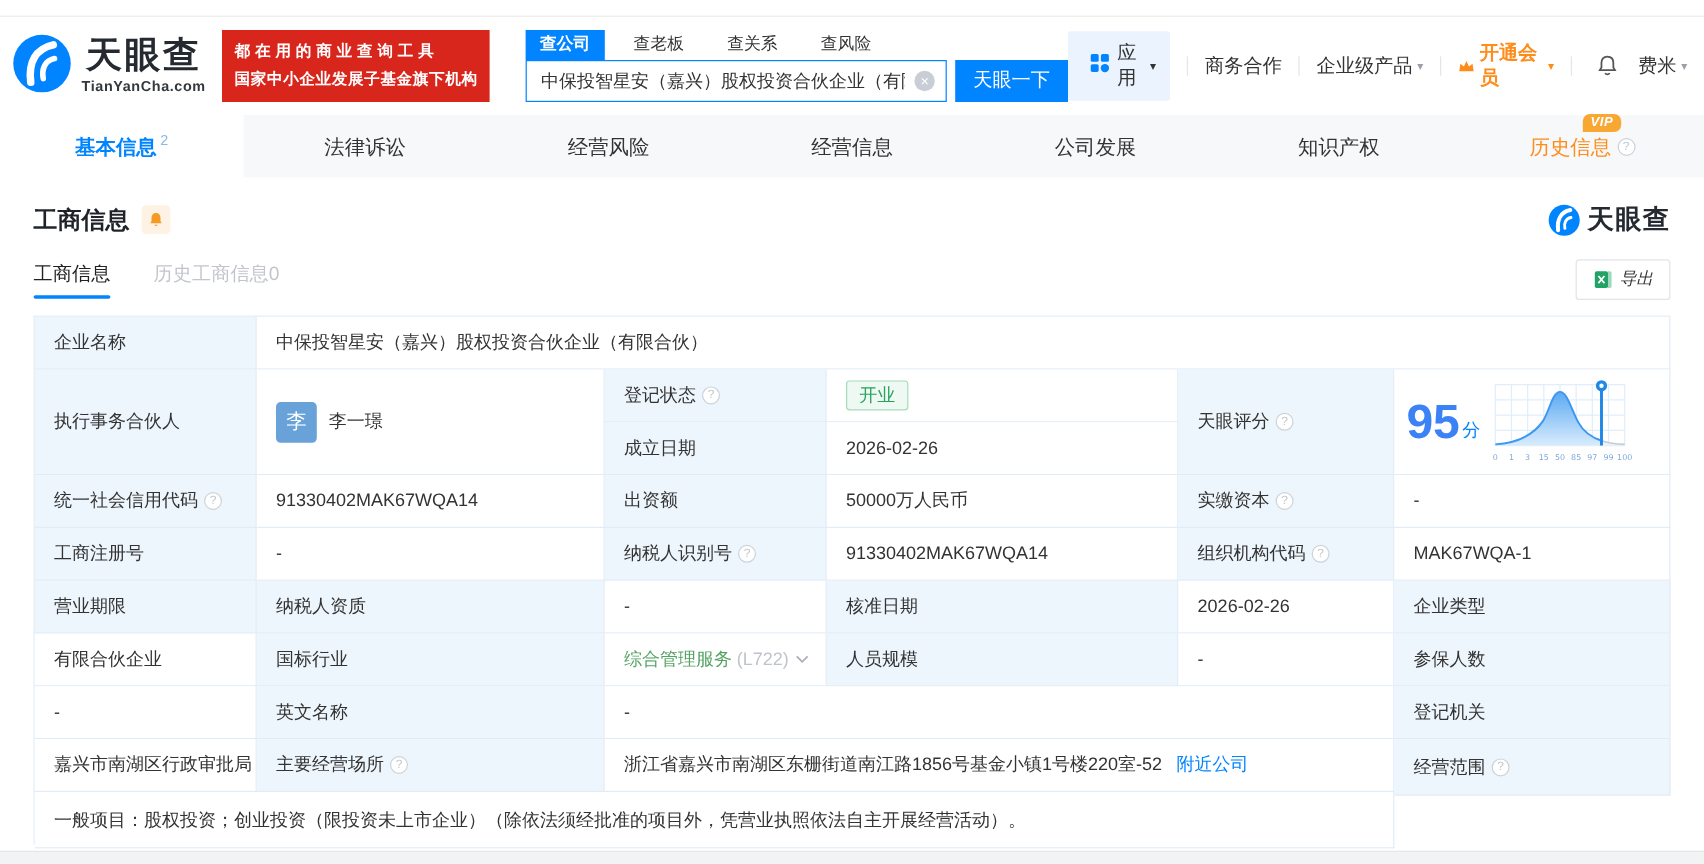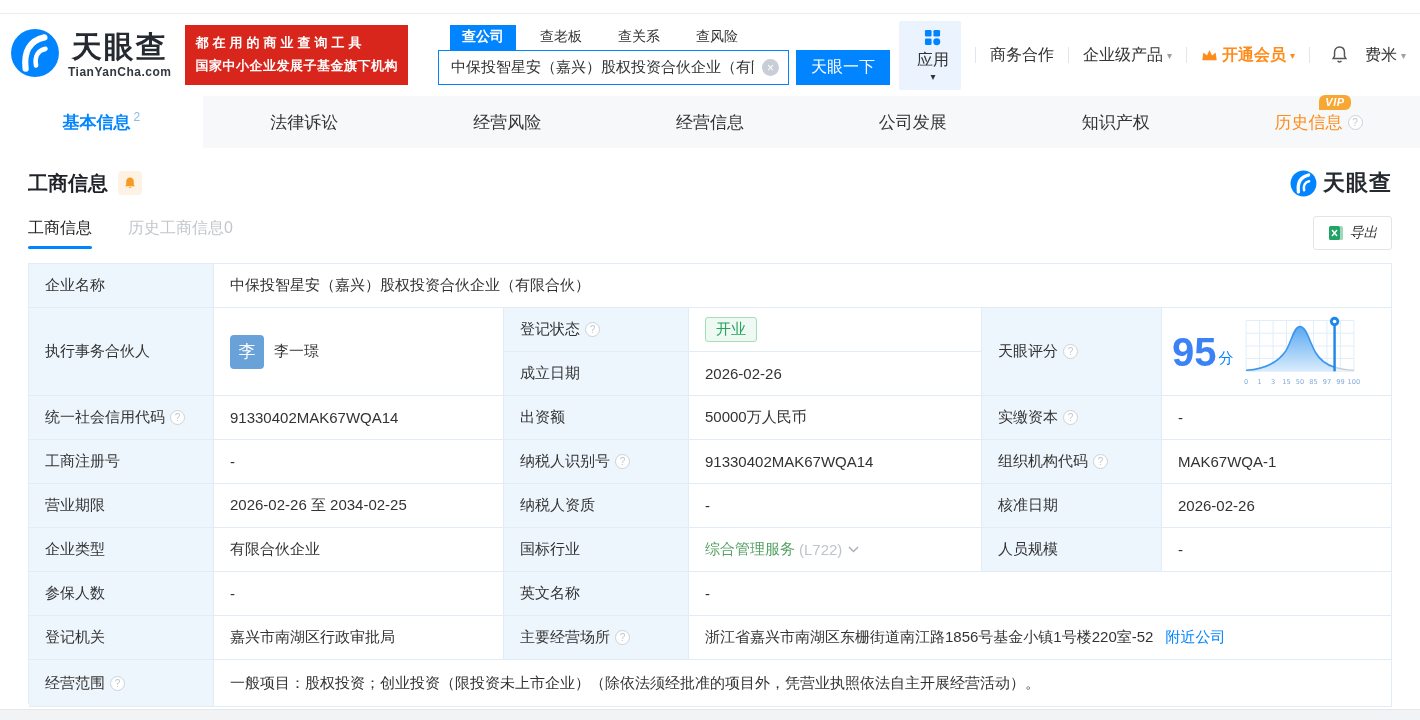--- a/index.html
+++ b/index.html
@@ -13,29 +13,29 @@
   .logo-text { margin-left:8px; display:flex; flex-direction:column; align-items:center; }
   .logo-name { font-size:30px; font-weight:bold; color:#252a31; letter-spacing:2px; line-height:1; }
   .logo-domain { font-size:12px; font-weight:bold; color:#33383f; margin-top:3px; letter-spacing:.5px; }
   .promo { margin-left:14px; background:#d9261c; color:#fff; padding:7px 10px; font-size:13px; font-weight:bold; line-height:1.75; white-space:nowrap; }
   .promo .l1 { letter-spacing:4px; display:block; }
   .promo .l2 { letter-spacing:.5px; display:block; }
 
   .search-block { margin-left:30px; width:452px; }
   .search-tabs { display:flex; align-items:flex-end; font-size:14px; }
   .search-tab { padding:3px 12px 4px; margin-right:12px; color:#333; cursor:pointer; }
-  .search-tab.active { background:#0084ff; color:#fff; font-weight:bold;margin-left:12px; }
+  .search-tab.active { background:#0084ff; color:#fff; font-weight:bold; }
   .search-row { display:flex; margin-top:0px; }
   .search-input-wrap { position:relative; width:366px; }
   .search-input-wrap input { width:100%; height:35px; border:1px solid #0084ff; outline:none; font-size:15px; padding:0 34px 0 12px; color:#333; font-family:inherit; }
   .clear-ic { position:absolute; right:10px; top:9px; width:17px; height:17px; border-radius:50%; background:#c9ced6; color:#fff; font-size:12px; display:flex; align-items:center; justify-content:center; cursor:pointer; line-height:1; }
   .search-btn { margin-left:7px; width:98px; height:35px; background:#0084ff; color:#fff; border:none; font-size:16px; cursor:pointer; font-family:inherit; }
 
   .right-menu { margin-left:auto; display:flex; align-items:center; font-size:16px; color:#333; }
-  .apps-pill { display:flex; align-items:center; background:#eaf3fe; padding:8px 12px; border-radius:2px; cursor:pointer;flex-direction:column; }
+  .apps-pill { display:flex; align-items:center; background:#eaf3fe; padding:8px 12px; border-radius:2px; cursor:pointer; }
   .apps-pill span { margin-left:6px; }
   .caret { display:inline-block; font-size:10px; color:#333; margin-left:4px; }
   .caret.gray { color:#9aa0a8; }
   .caret.orange { color:#ff8c1a; }
   .mdiv { width:1px; height:16px; background:#e3e5e8; margin:0 14px; }
   .menu-item { cursor:pointer; white-space:nowrap; display:flex; align-items:center; }
   .vip-link { color:#ff8c1a; font-weight:bold; display:flex; align-items:center; cursor:pointer; }
   .vip-link svg { margin-right:4px; }
   .bell-btn { margin:0 16px 0 6px; cursor:pointer; display:flex; }
 
@@ -336,21 +336,20 @@
       <span class="q">?</span>
     </div>
     <div class="cell">91330402MAK67WQA14</div>
     <div class="cell lbl">
       <span>组织机构代码</span>
       <span class="q">?</span>
     </div>
     <div class="cell">MAK67WQA-1</div>
 
     <div class="cell lbl">营业期限</div>
-    <div class="cell">2026-02-26 至 2034-02-25</div>
     <div class="cell lbl">纳税人资质</div>
     <div class="cell">-</div>
     <div class="cell lbl">核准日期</div>
     <div class="cell">2026-02-26</div>
 
     <div class="cell lbl">企业类型</div>
     <div class="cell">有限合伙企业</div>
     <div class="cell lbl">国标行业</div>
     <div class="cell">
       <span class="industry-green">综合管理服务</span>

